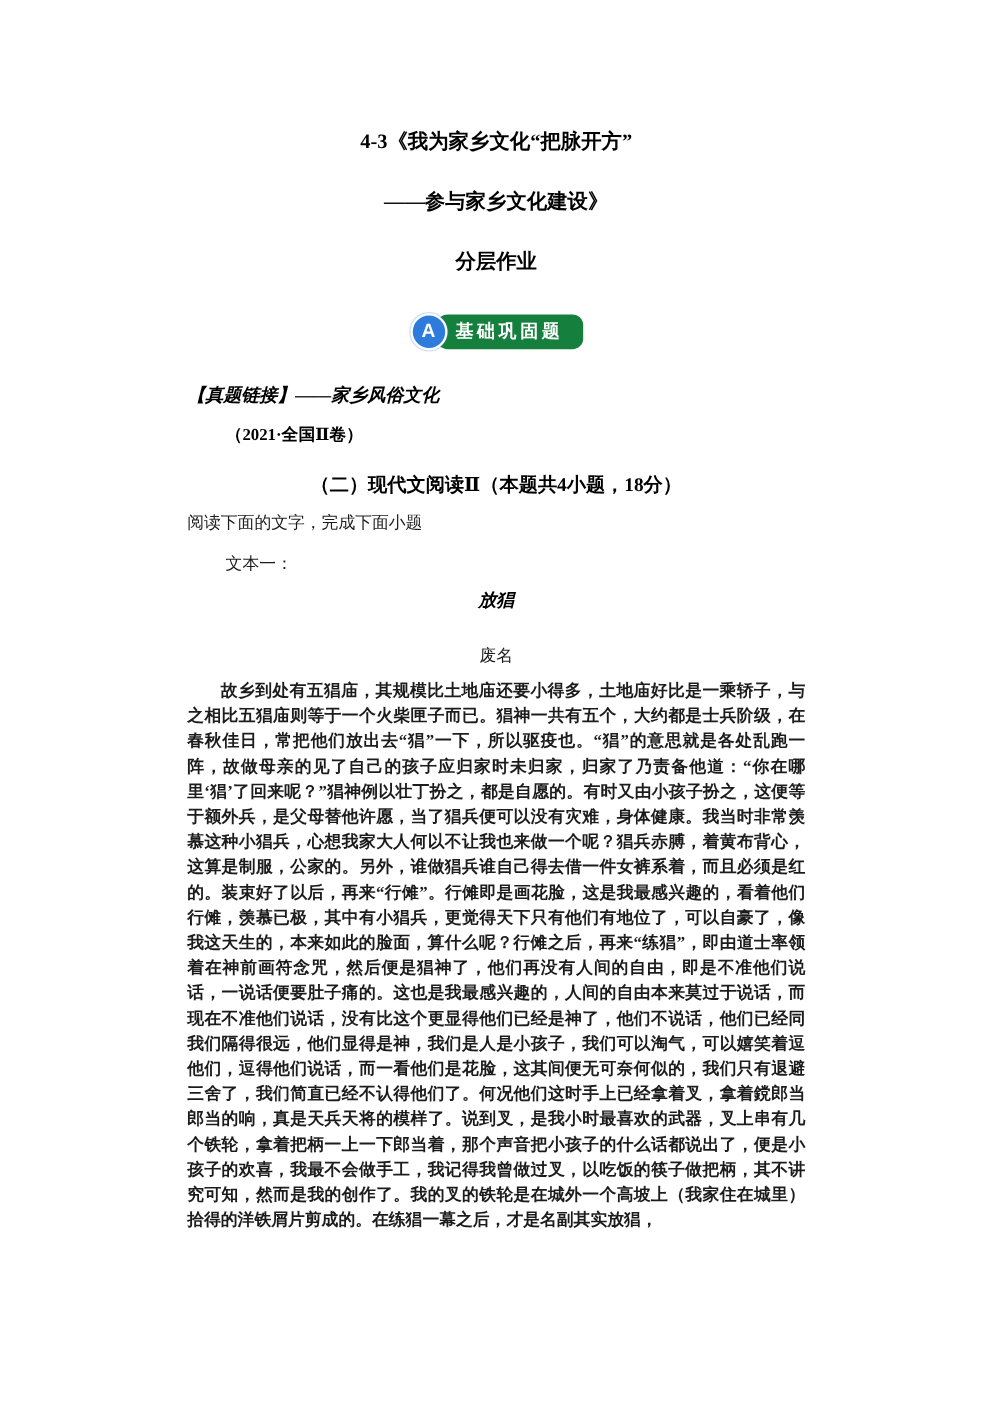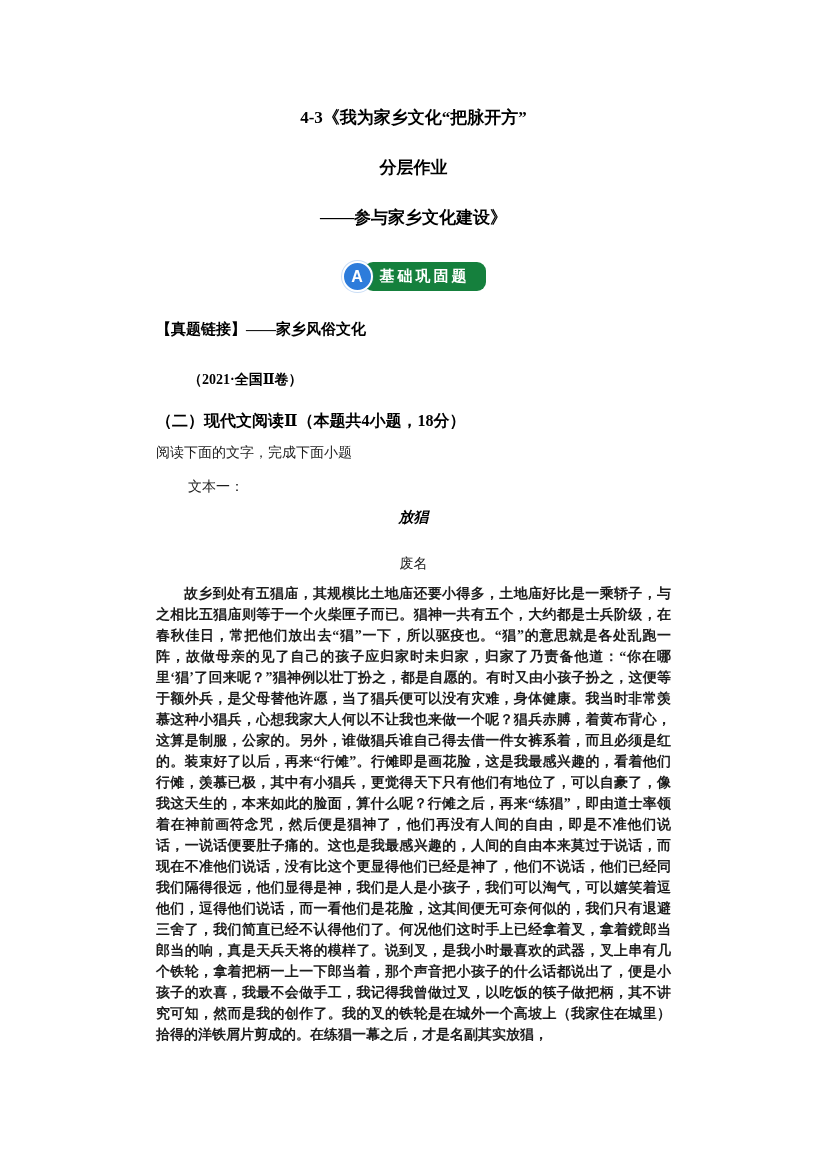--- a/index.html
+++ b/index.html
@@ -62,34 +62,36 @@
     font-size: 15px;
     letter-spacing: 3px;
     padding: 5px 16px 5px 16px;
     border-radius: 9px;
     font-family: "Liberation Sans", sans-serif;
   }
   .link-heading {
     font-weight: 700;
     font-size: 15px;
     color: #000000;
-    margin-bottom: 32px;
+    margin-bottom: 15px;
+    font-style: italic;
   }
   .exam-source {
     font-weight: 700;
     font-size: 14px;
     color: #000000;
     margin-left: 32px;
     margin-bottom: 22px;
   }
   .question-heading {
     font-weight: 700;
     font-size: 16px;
     color: #000000;
     margin-bottom: 12px;
+    text-align: center;
   }
   .instruction {
     font-size: 14px;
     margin-bottom: 16px;
   }
   .text-label {
     font-size: 14px;
     margin-left: 32px;
     margin-bottom: 12px;
   }
@@ -117,22 +119,22 @@
     font-weight: bold;
   }
 </style>
 </head>
 <body>
 
 <div class="page">
 
   <div class="doc-title">
     <div class="title-line">4-3《我为家乡文化“把脉开方”</div>
+    <div class="title-line">——参与家乡文化建设》</div>
     <div class="title-line">分层作业</div>
-    <div class="title-line">——参与家乡文化建设》</div>
   </div>
 
   <div class="badge-row">
     <div class="badge">
       <div class="badge-circle">A</div>
       <div class="badge-pill">基础巩固题</div>
     </div>
   </div>
 
   <div class="link-heading">【真题链接】——家乡风俗文化</div>

